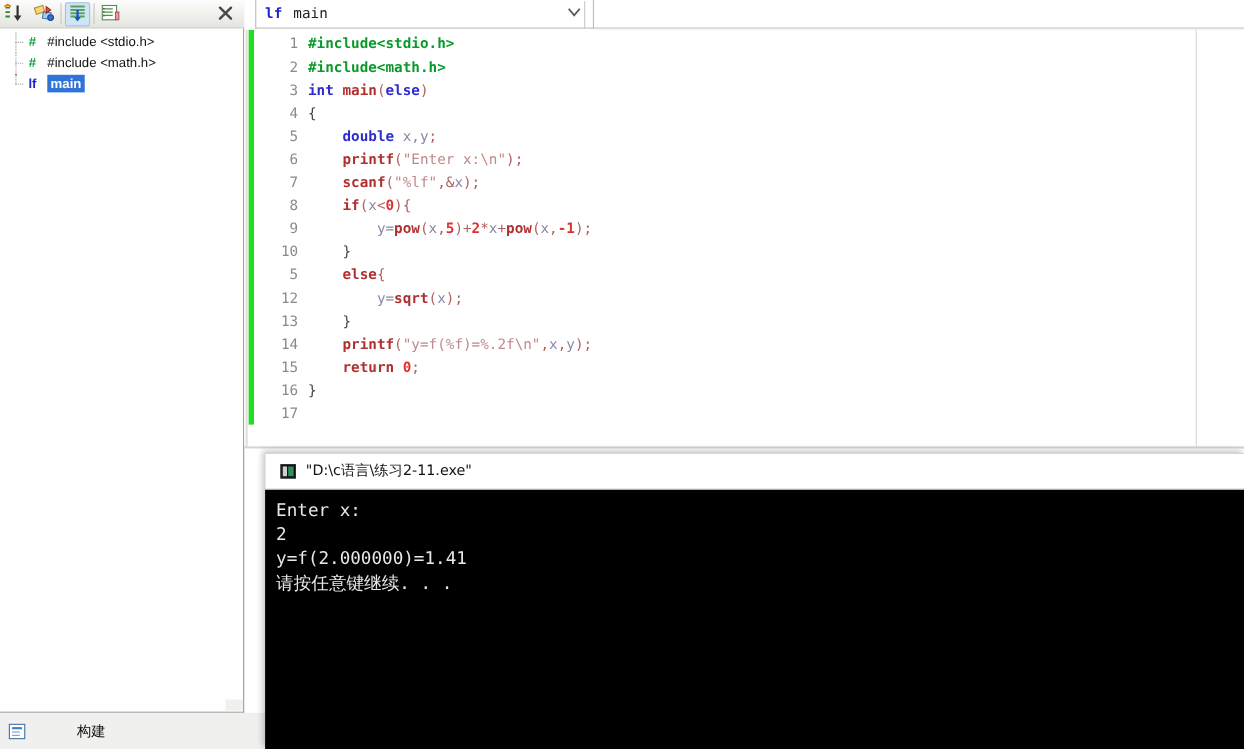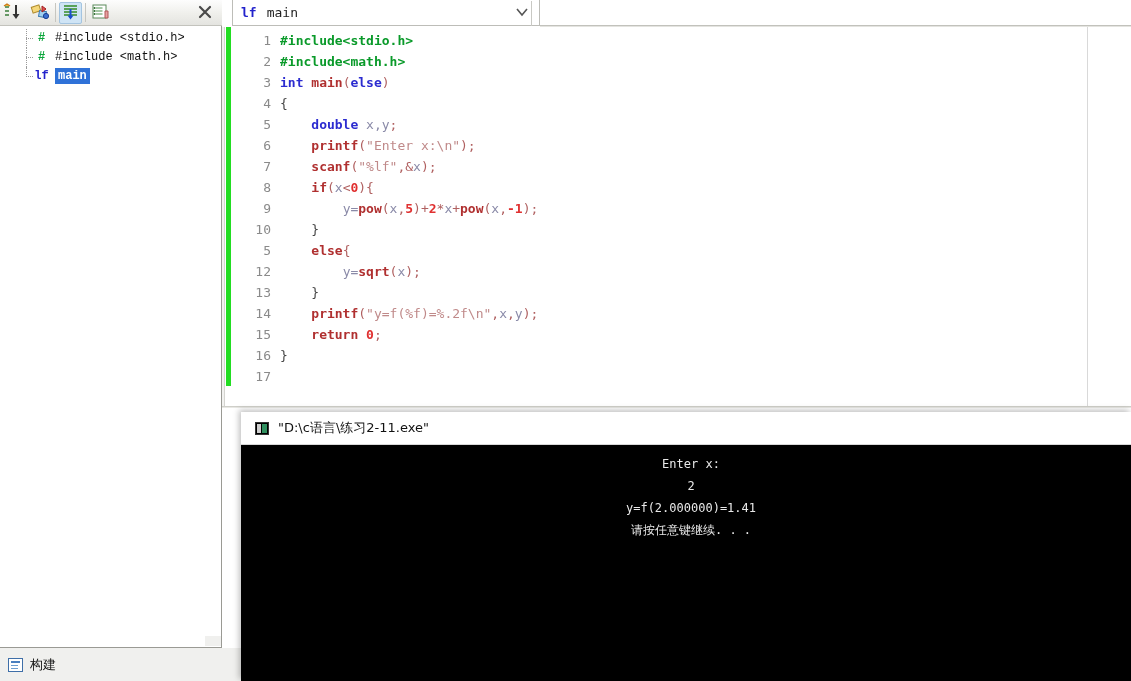--- a/index.html
+++ b/index.html
@@ -64,23 +64,23 @@
     border-right: 1px solid #9a9a94;
     border-bottom: 1px solid #9a9a94;
     box-sizing: border-box;
     overflow: hidden;
     padding-top: 3px;
   }
   .tree-row {
     position: relative;
     height: 19px;
     line-height: 19px;
-    padding-left: 20px;
+    padding-left: 8px;
     white-space: nowrap;
-    font-family: Liberation Mono, monospace;
+    font-family: Liberation Sans, sans-serif;
     font-size: 12px;
     color: #111;
   }
   .tree-guide {
     display: inline-block;
     width: 14px;
     height: 19px;
     vertical-align: top;
     position: relative;
   }
@@ -117,20 +117,21 @@
 
   #left-statusbar {
     position: absolute;
     left: 0; bottom: 0;
     width: 258px; height: 33px;
     background: #f0f0ee;
     display: flex;
     align-items: center;
     padding-left: 8px;
     box-sizing: border-box;
+    gap: 40px;
   }
   #build-icon {
     width: 15px; height: 14px;
     border: 1px solid #3f6fa8;
     background: #fff;
     position: relative;
     margin-right: 7px;
     box-sizing: border-box;
   }
   #build-icon::before {
@@ -322,25 +323,24 @@
   #console-title-text {
     font-family: "DejaVu Sans", sans-serif;
     font-size: 13px;
     color: #111;
   }
   #console-body {
     padding: 8px 0 0 10px;
   }
   .con-line {
     font-family: "DejaVu Sans Mono", monospace;
-    font-size: 12px;
+    font-size: 16px;
     color: #e8e8e8;
     line-height: 22px;
     white-space: pre;
-    text-align: center;
   }
 
   
   #left-scroll-corner {
     position: absolute;
     left: 205px; top: 636px;
     width: 16px; height: 10px;
     background: #f0f0ee;
   }
 </style>

